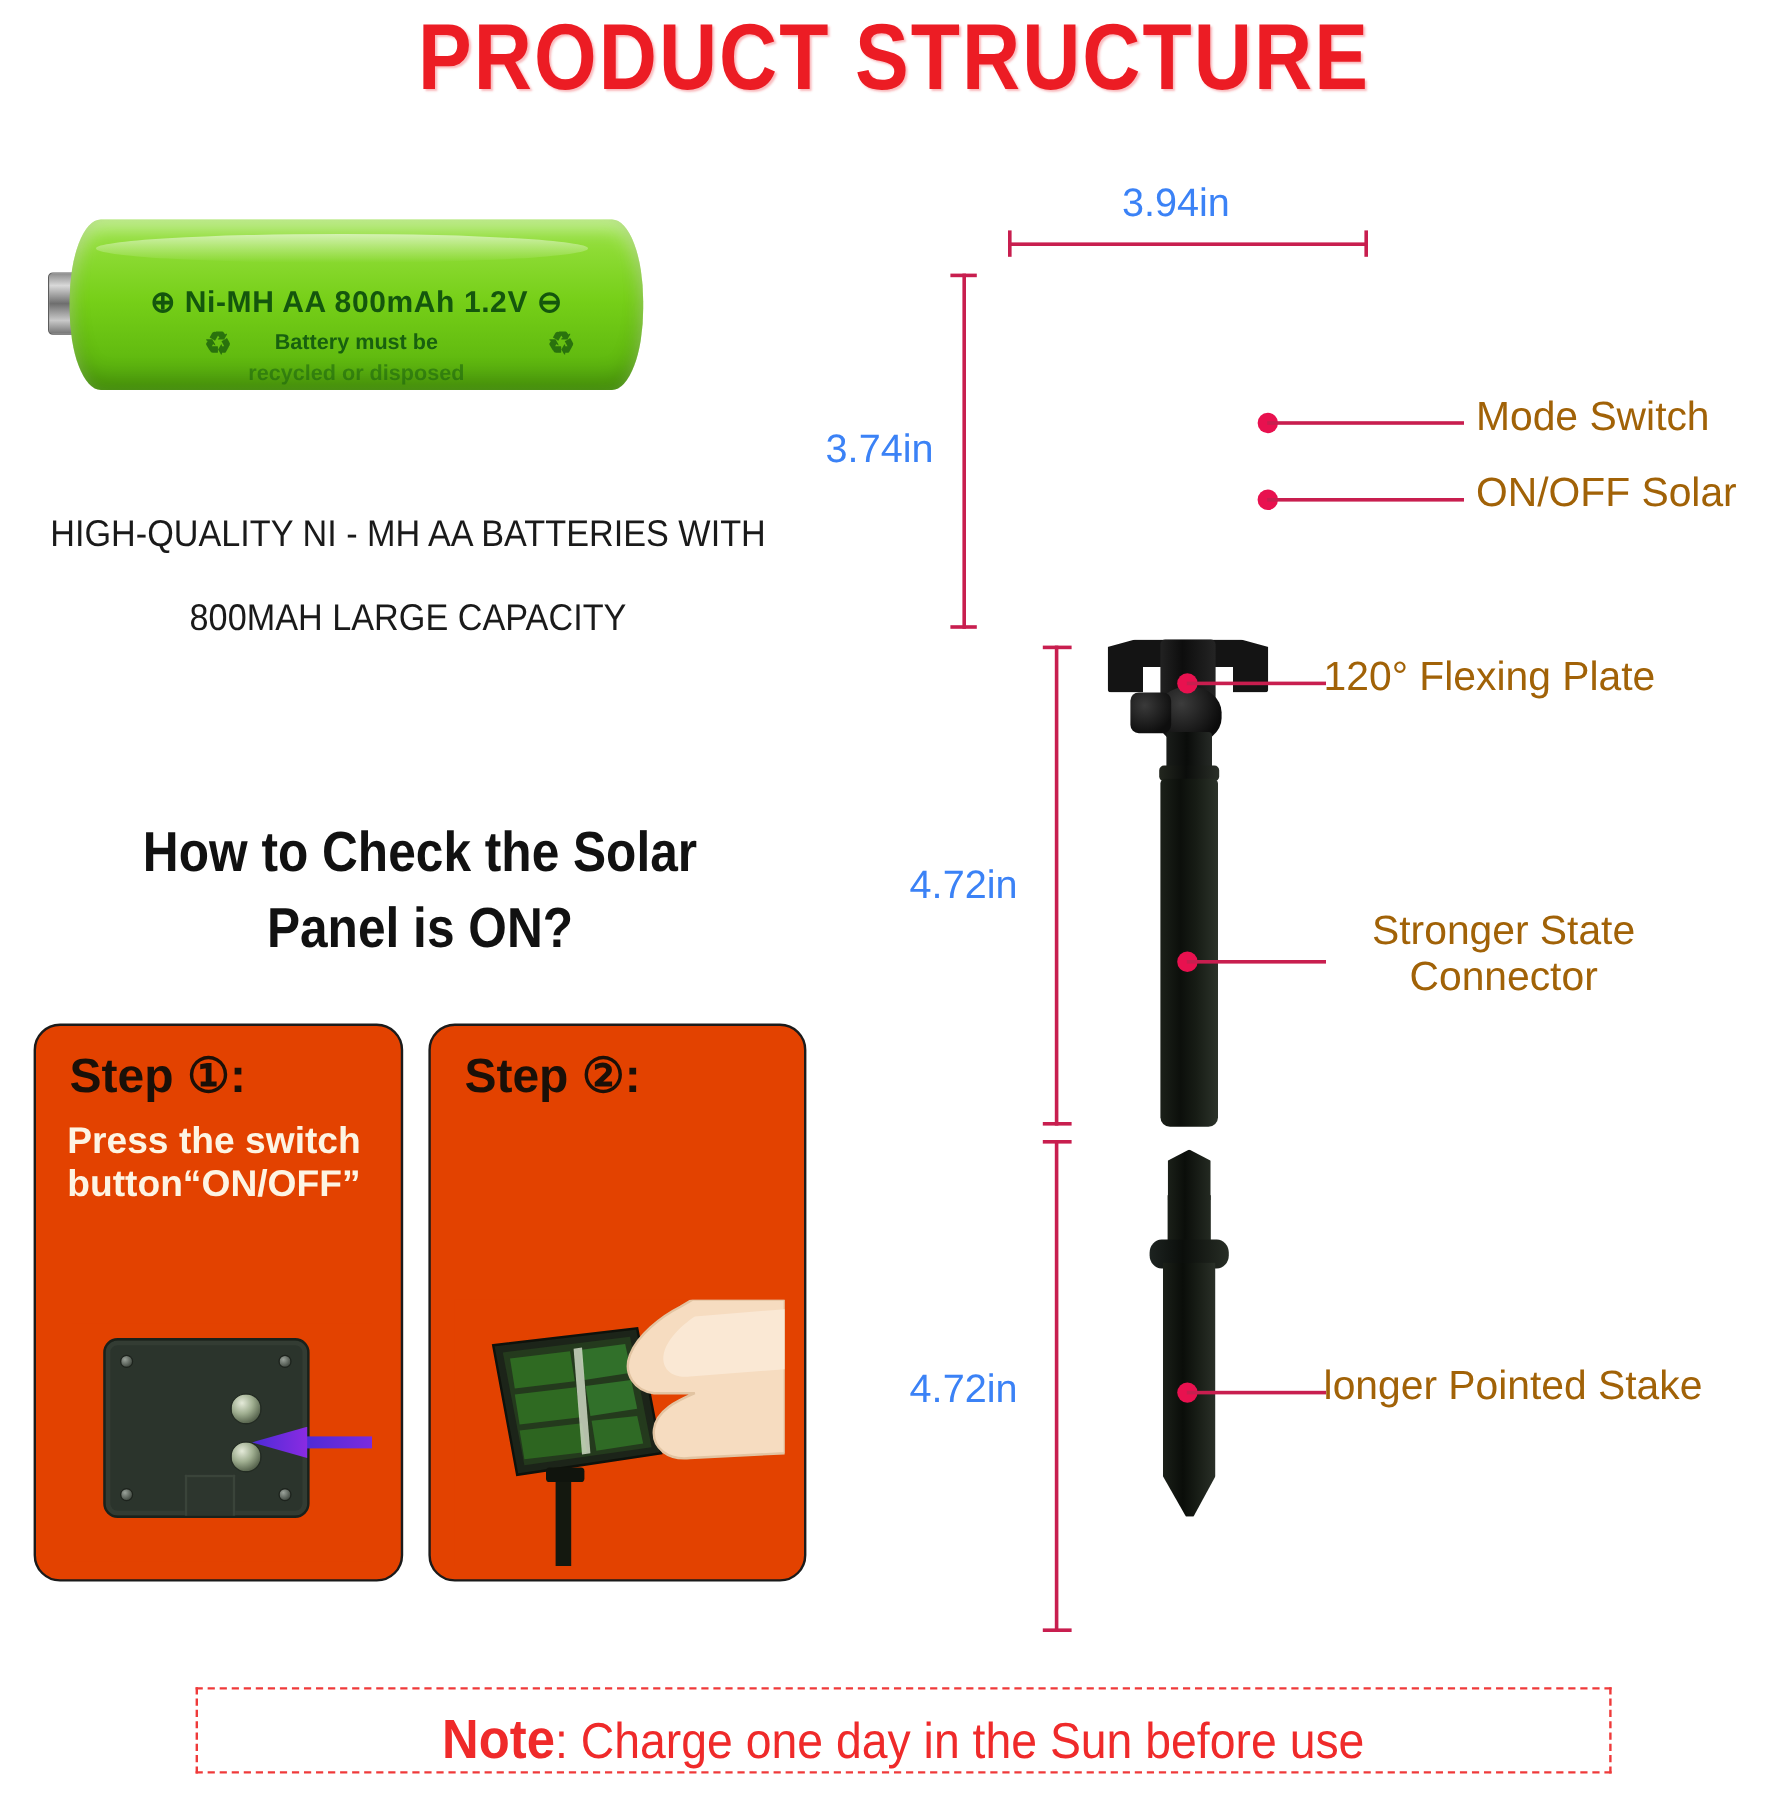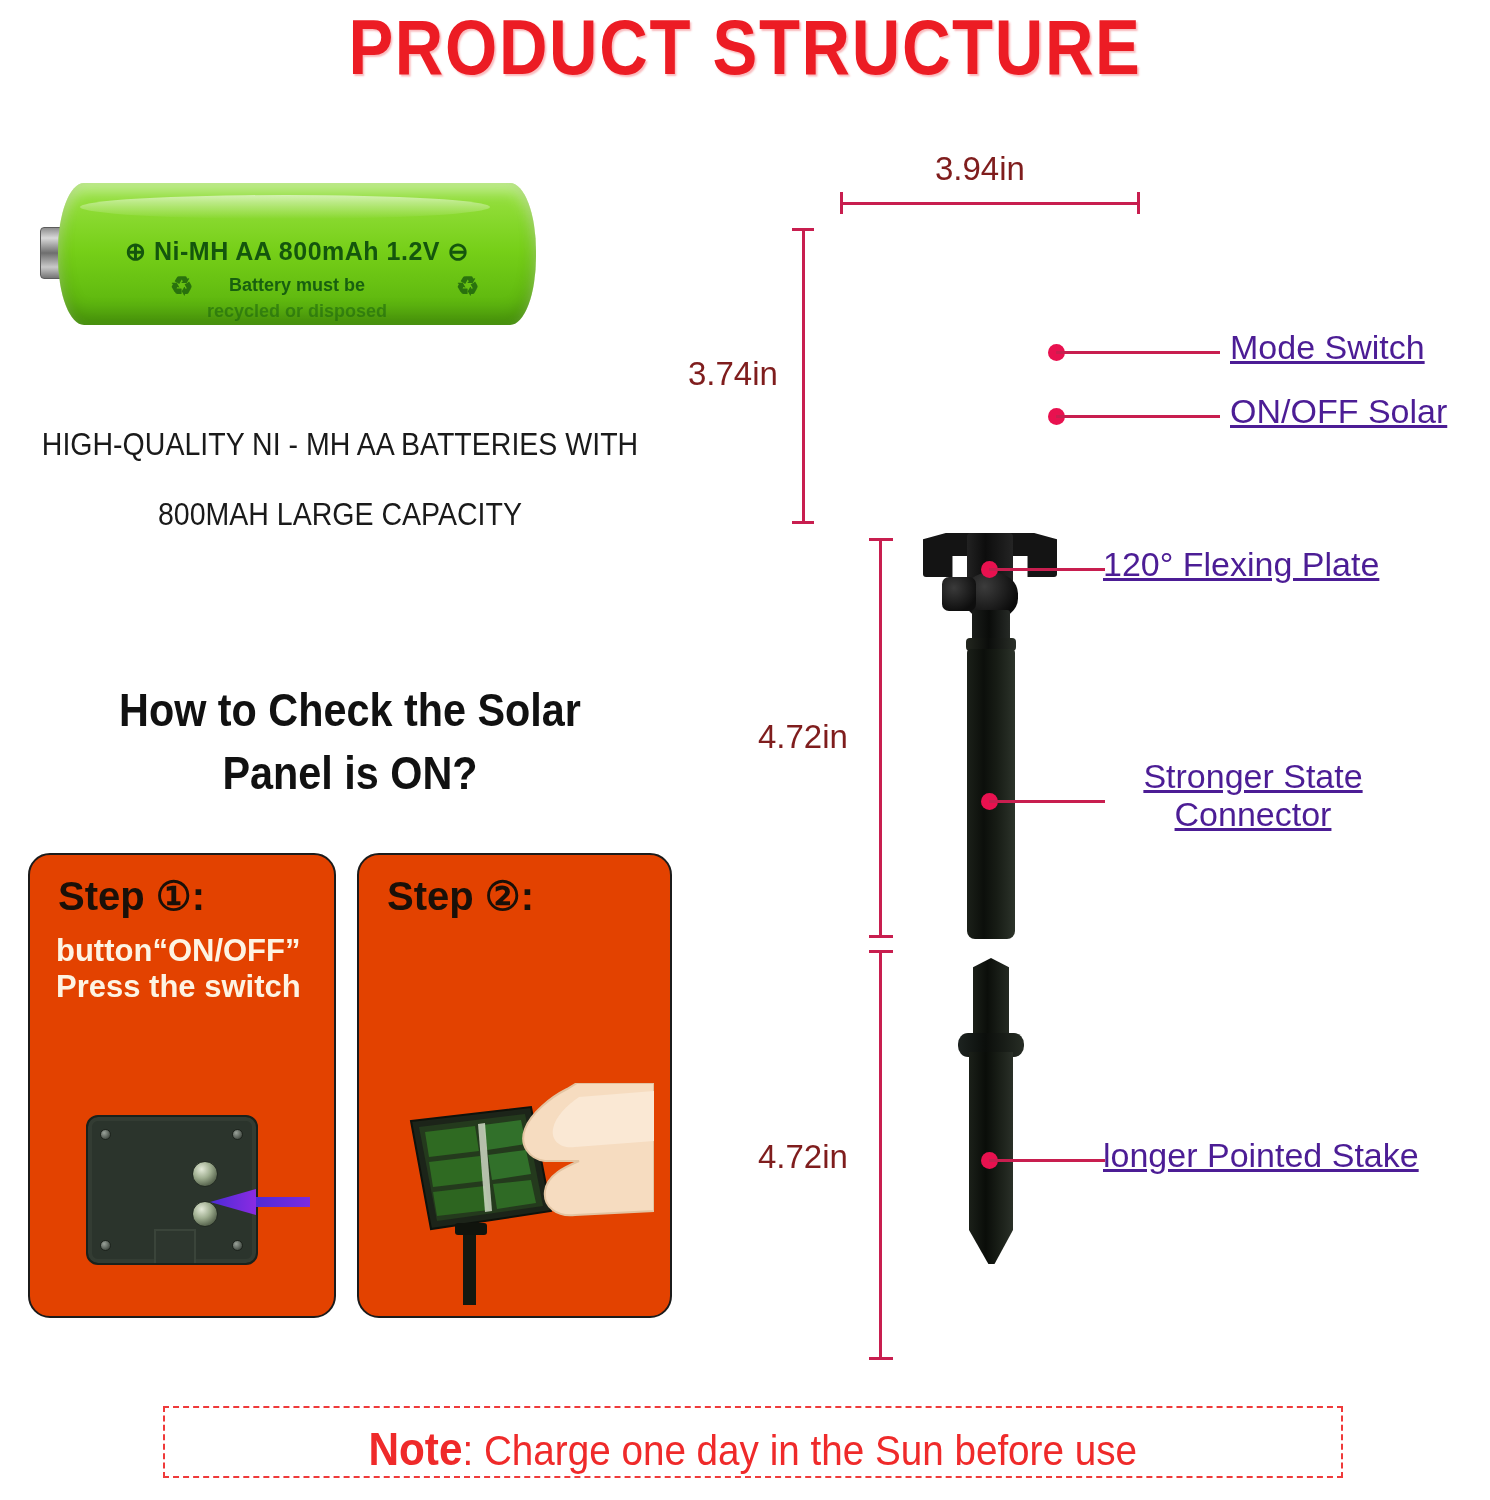--- a/index.html
+++ b/index.html
@@ -248,33 +248,32 @@
     clip-path: polygon(0% 0%, 100% 0%, 100% 84%, 58% 100%, 44% 100%, 0% 84%);
   }
 
   
   .dim-line { position:absolute; background: #c81e4f; }
   .dim-h { height: 3px; }
   .dim-v { width: 3px; }
   .dim-cap-v { position:absolute; width: 3px; background:#c81e4f; }
   .dim-cap-h { position:absolute; height: 3px; background:#c81e4f; }
   .dim-label {
-    position: absolute; color: #7f1d1d; font-size: 33px; white-space: nowrap;
+    position: absolute; color: #3b82f6; font-size: 33px; white-space: nowrap;
   }
 
   
   .callout-line { position:absolute; height: 3px; background:#c81e4f; }
   .callout-dot {
     position:absolute; width: 17px; height: 17px; border-radius:50%;
     background:#e8114f;
   }
   .callout-text {
-    position:absolute; color:#4c1d95; font-size: 34px; line-height: 1.12;
-    white-space: nowrap;
-    text-decoration: underline;
+    position:absolute; color:#a16207; font-size: 34px; line-height: 1.12;
+    white-space: nowrap;
   }
   .callout-text.two-line { white-space: normal; text-align:center; width: 290px; }
 
   
   .note {
     position: absolute; left: 163px; top: 1406px; width: 1180px; height: 72px;
     border: 2px dashed #ef3a3a;
     background: #fff;
   }
   .note-inner {
@@ -309,22 +308,22 @@
 
   <div class="bat-cap l1">HIGH-QUALITY NI - MH AA BATTERIES WITH</div>
   <div class="bat-cap l2">800MAH LARGE CAPACITY</div>
 
   <div class="howto l1">How to Check the Solar</div>
   <div class="howto l2">Panel is ON?</div>
 
   <div class="card one">
     <div class="step-title">Step ①:</div>
     <div class="step-body">
+      <div>Press the switch</div>
       <div>button“ON/OFF”</div>
-      <div>Press the switch</div>
     </div>
 
     <div class="s1-photo">
       <div class="s1-panel">
         <div class="s1-screw" style="left:12px; top:12px;"></div>
         <div class="s1-screw" style="left:144px; top:12px;"></div>
         <div class="s1-screw" style="left:12px; top:123px;"></div>
         <div class="s1-screw" style="left:144px; top:123px;"></div>
         <div class="s1-btn" style="left:104px; top:44px;"></div>
         <div class="s1-btn" style="left:104px; top:84px;"></div>

